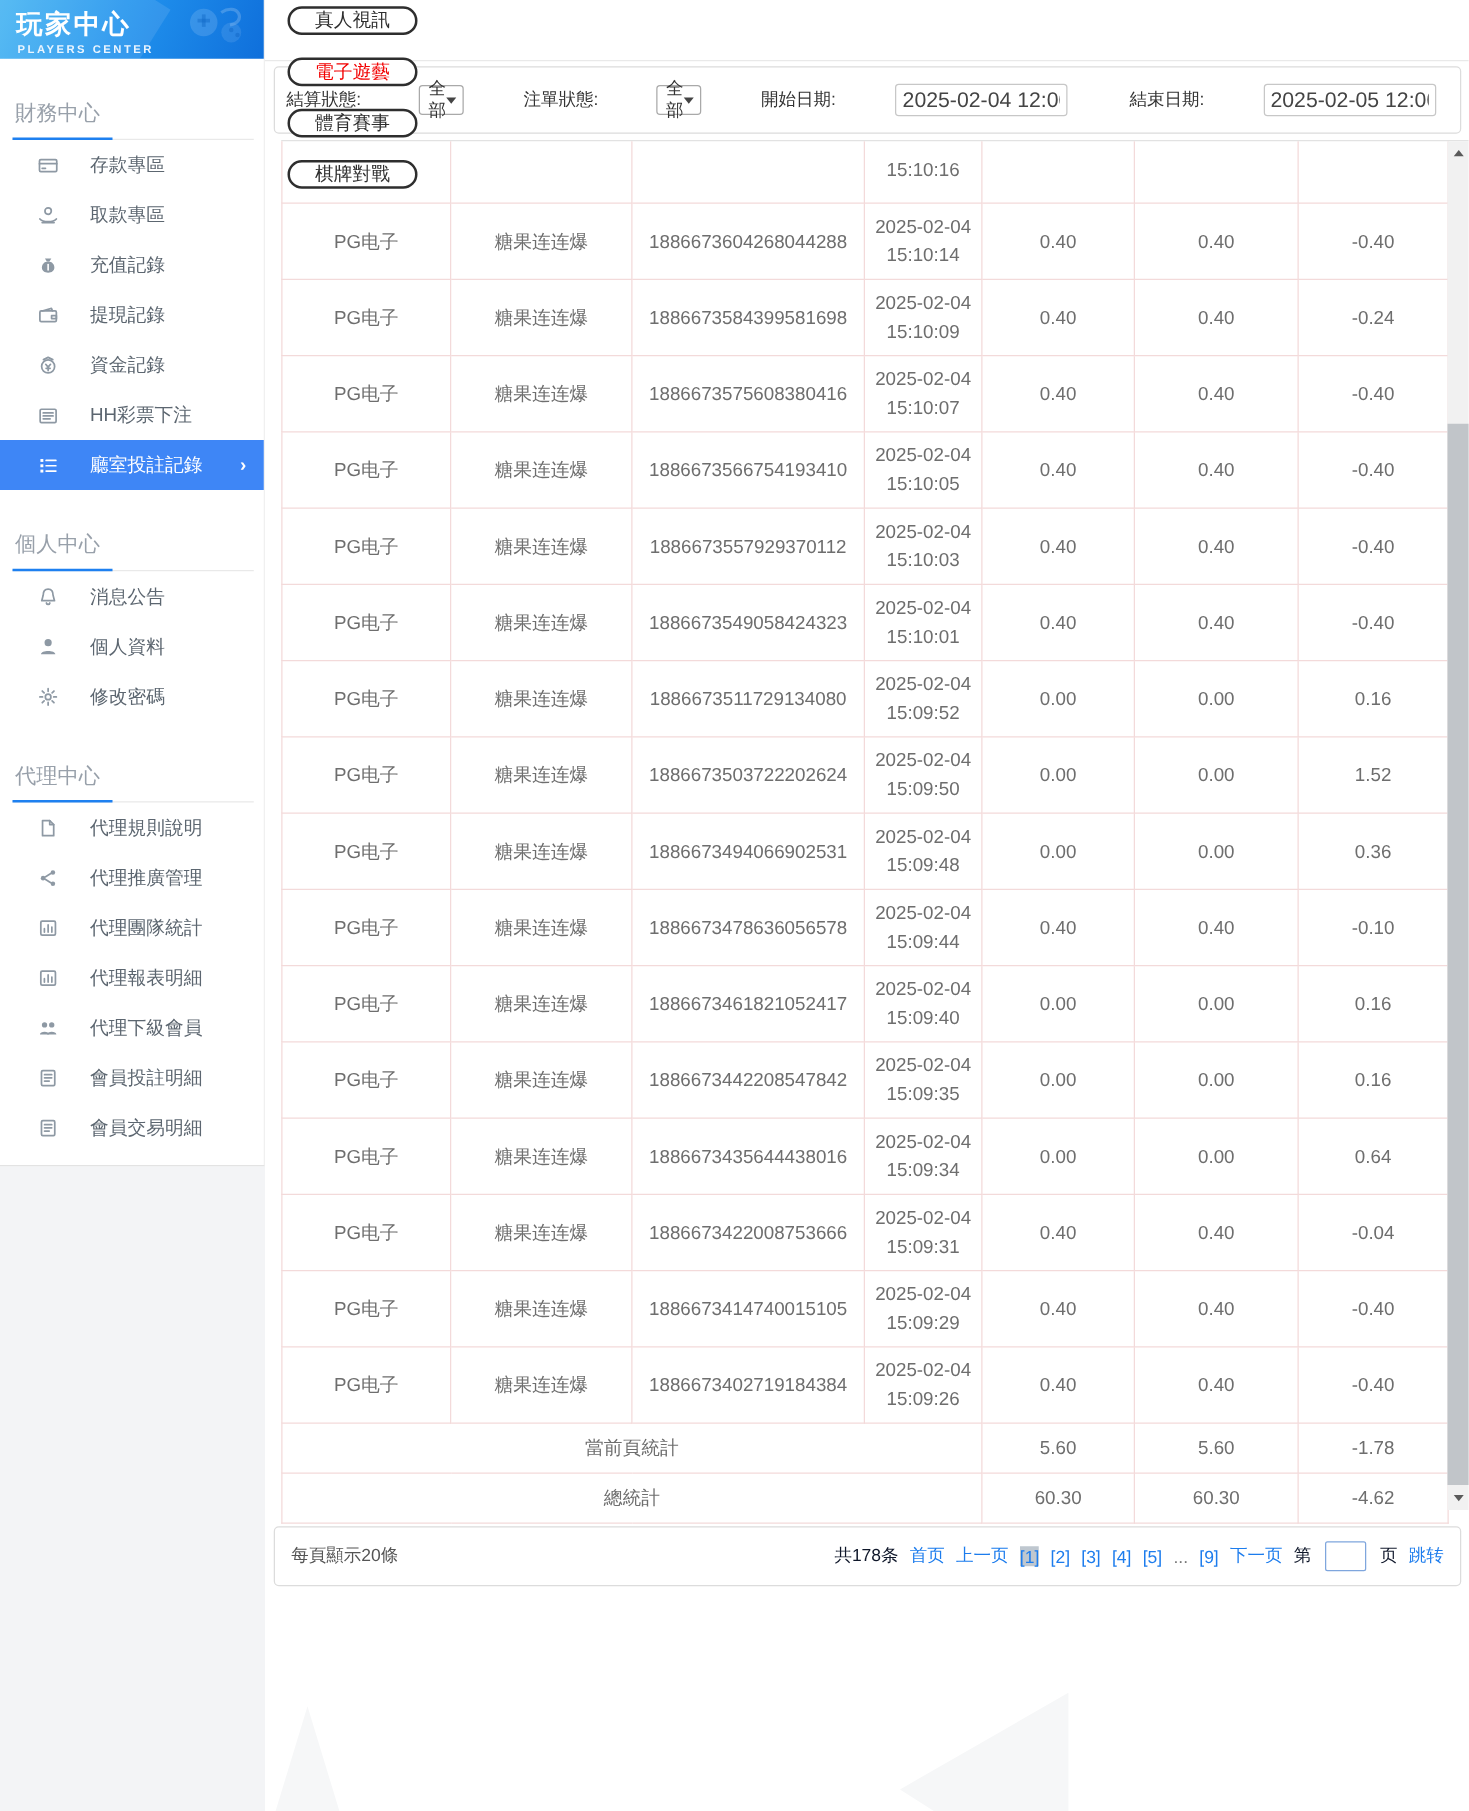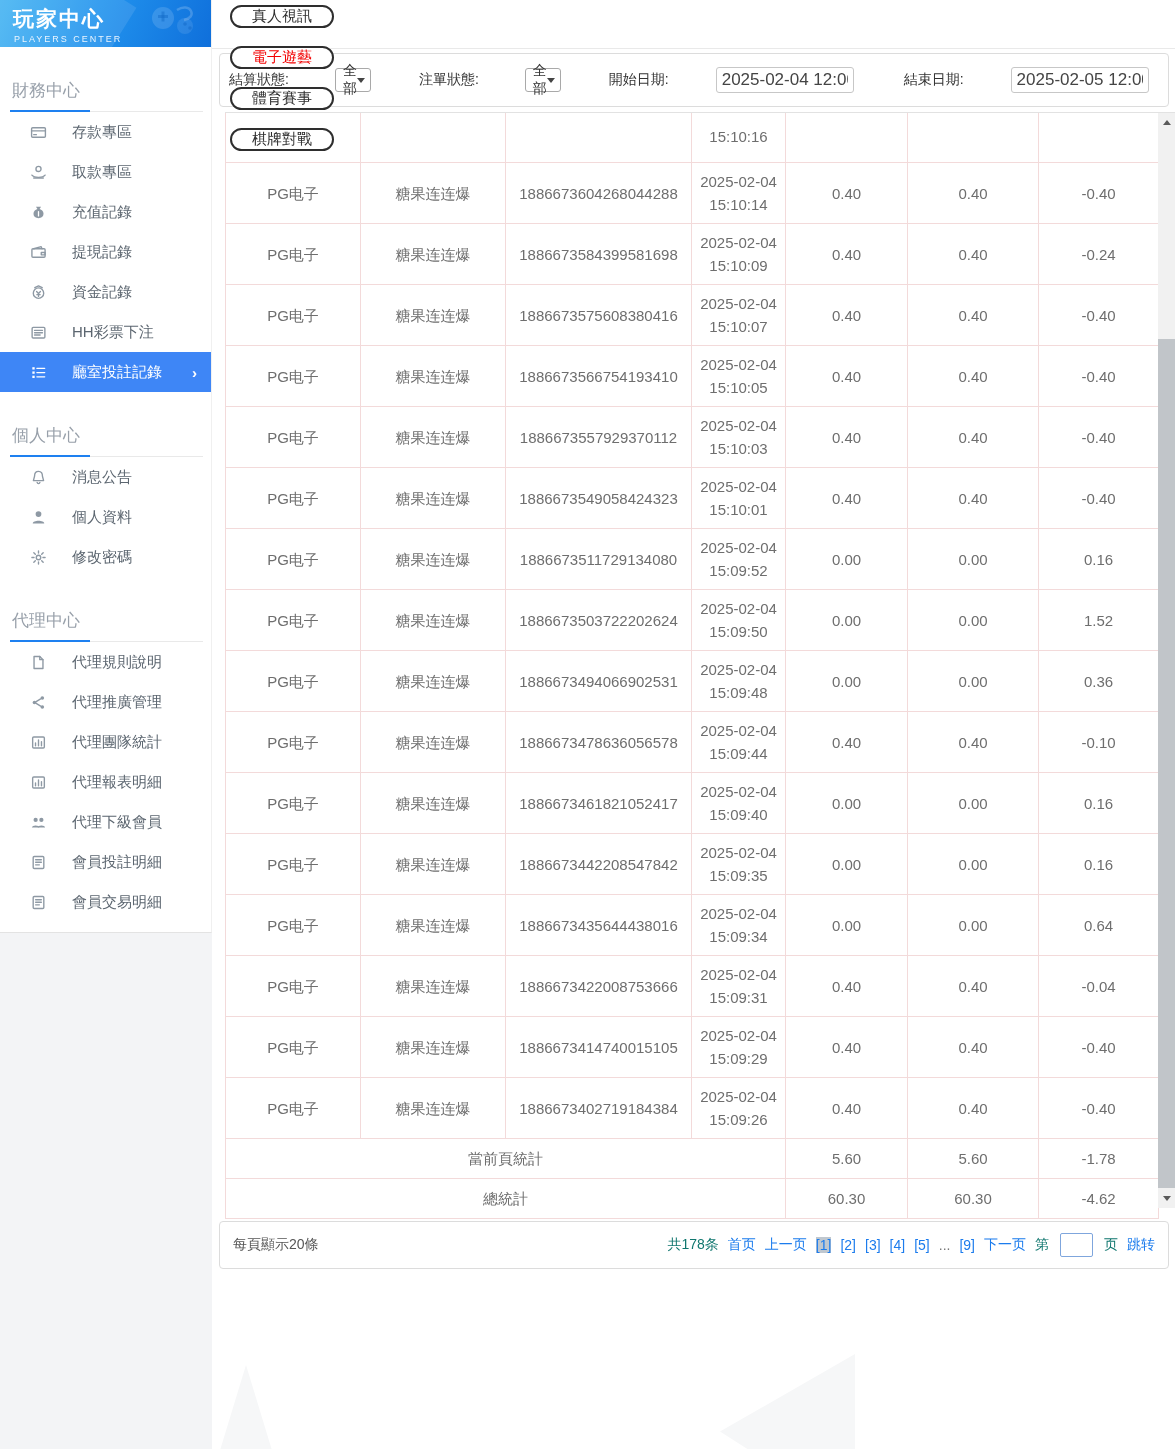--- a/index.html
+++ b/index.html
@@ -9,21 +9,21 @@
     background:#ffffff;-webkit-font-smoothing:antialiased;
   }
   
   .sidebar{position:absolute;left:0;top:0;width:212px;height:1449px;background:#f3f4f6;}
   .side-panel{background:#fff;border-bottom:1px solid #e3e3e3;border-right:1px solid #f0f0f0;padding-bottom:10px;}
   .side-header{position:relative;height:47px;overflow:hidden;
     background:linear-gradient(112deg,#45b4f2 0%,#2193ee 45%,#0f6fdb 100%);}
   .side-header::after{content:"";position:absolute;left:-30px;top:-40px;width:140px;height:140px;
     background:rgba(255,255,255,.10);transform:rotate(32deg);}
   .side-title{position:relative;color:#fff;font-size:21px;font-weight:bold;padding:5px 0 0 13px;letter-spacing:2px;}
-  .side-sub{position:relative;color:#e8f4ff;font-size:9px;letter-spacing:2px;padding:1px 0 0 14px;font-weight:normal;}
+  .side-sub{position:relative;color:#e8f4ff;font-size:9px;letter-spacing:2px;padding:1px 0 0 14px;font-weight:bold;}
   .gamepad{position:absolute;right:10px;top:4px;opacity:.55;}
   .sec{margin-top:28px;}
   .sec-h{font-size:17px;color:#98a0aa;padding:4px 0 0 12px;}
   .sec-line{position:relative;height:1px;background:#e9e9e9;margin:9px 8px 0 10px;}
   .sec-line::before{content:"";position:absolute;left:0;top:-1px;width:80px;height:2px;background:#1e80f0;}
   .nav-item{position:relative;display:flex;align-items:center;height:40px;cursor:pointer;color:#5c6670;font-size:15px;}
   .nav-item .ic{width:17px;height:17px;margin-left:30px;display:flex;align-items:center;justify-content:center;flex:none;}
   .nav-item .lbl{margin-left:25px;white-space:nowrap;}
   .nav-item svg{stroke:#8e99a4;fill:none;stroke-width:1.3;stroke-linecap:round;stroke-linejoin:round;}
   .nav-item svg .fl{fill:#8e99a4;stroke:none;}
@@ -63,21 +63,21 @@
   .sb-btn.down::after{content:"";border:4px solid transparent;border-top:5px solid #5a5a5a;margin-top:4px;}
   .sb-thumb{position:absolute;left:0;top:226px;width:17px;height:849px;background:#c1c5c9;cursor:grab;}
   
   .pagebar{margin:14px 6px 0 7px;height:48px;border:1px solid #dcdcdc;border-radius:4px;background:#fff;
     display:flex;align-items:center;justify-content:space-between;padding:0 13px;font-size:14px;color:#555;box-sizing:border-box;}
   .pager{display:flex;align-items:center;gap:9px;}
   .pager a{color:#1c7ced;text-decoration:none;cursor:pointer;white-space:nowrap;}
   .pager .pg.active{background:#bfc7cf;}
   .pager .dots{color:#777;}
   .jump-input{width:27px;height:20px;border:1px solid #7fa6dd;border-radius:2px;margin:0 2px;font-family:inherit;}
-  .dark{color:#0f766e;}
+  .dark{color:#0f172a;}
   
   .footer-space{position:absolute;left:0;bottom:0;width:963px;height:170px;overflow:hidden;pointer-events:none;}
   .tri1{position:absolute;left:6px;bottom:-8px;width:0;height:0;
     border-left:28px solid transparent;border-right:28px solid transparent;border-bottom:92px solid #f6f7f8;}
   .tri2{position:absolute;left:508px;bottom:-30px;width:135px;height:125px;background:#f6f7f8;
     clip-path:polygon(100% 0,100% 78%,55% 100%,0 62%);}
 </style>
 </head>
 <body>
 

